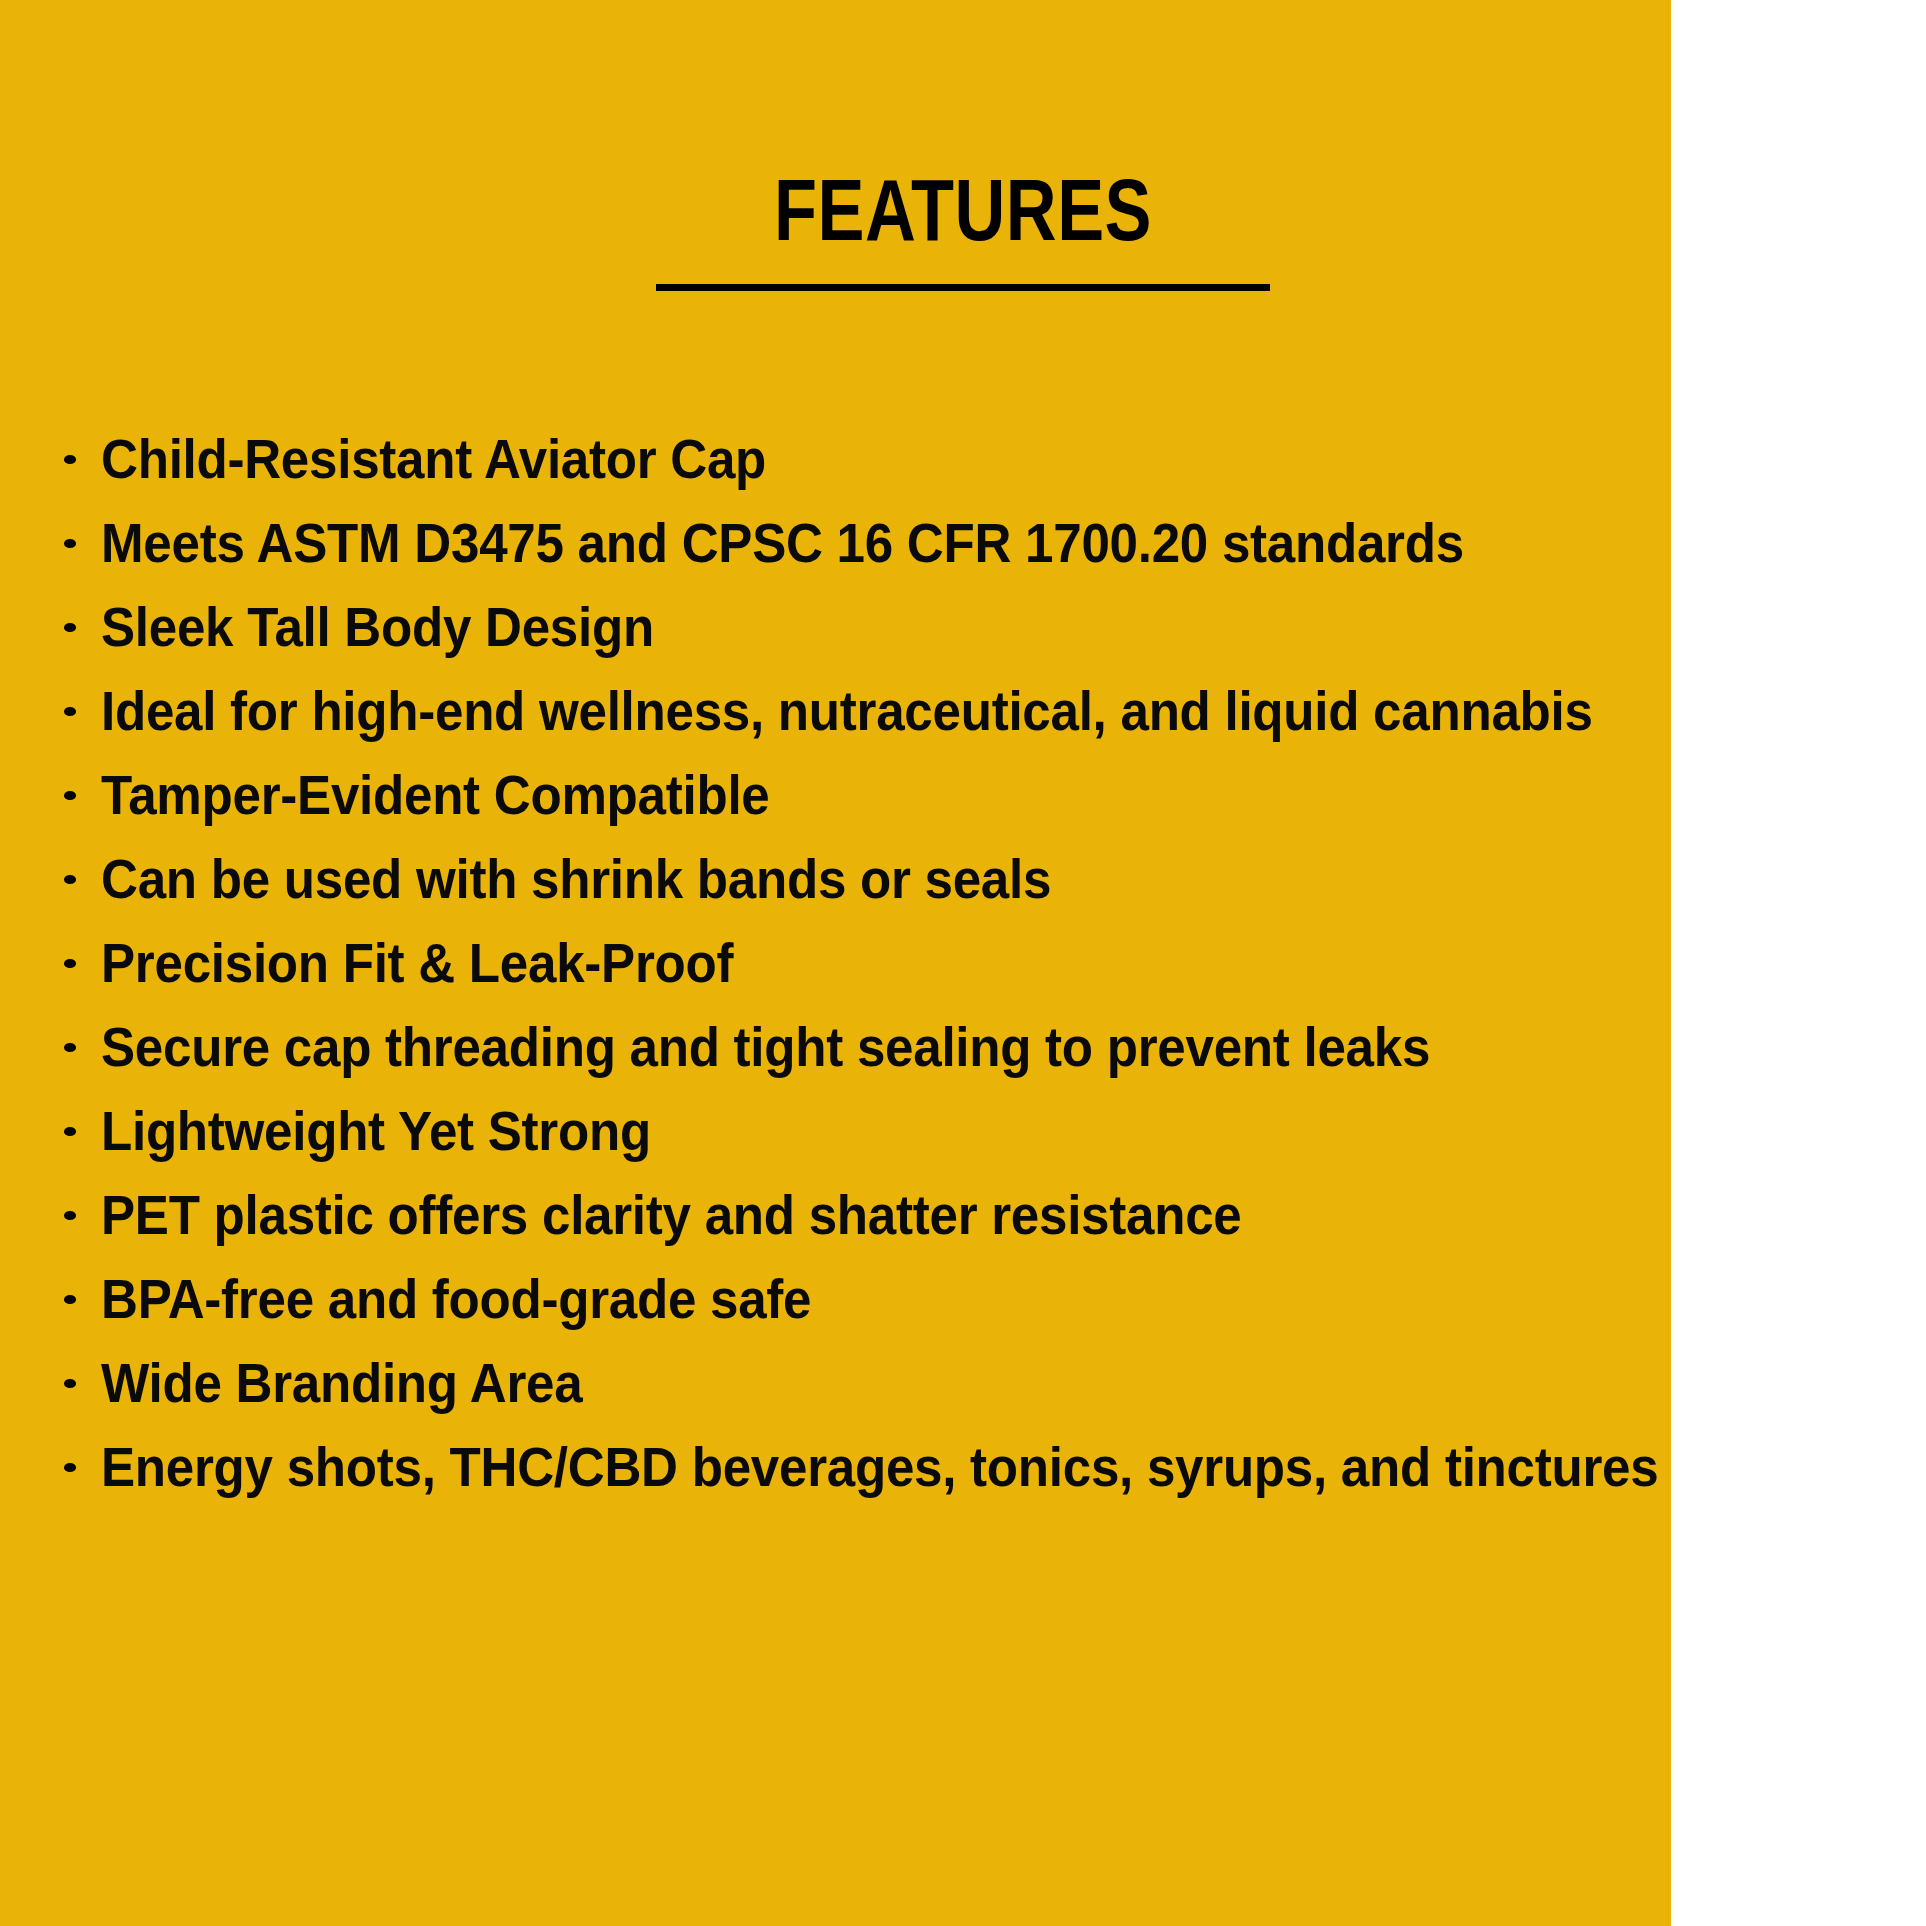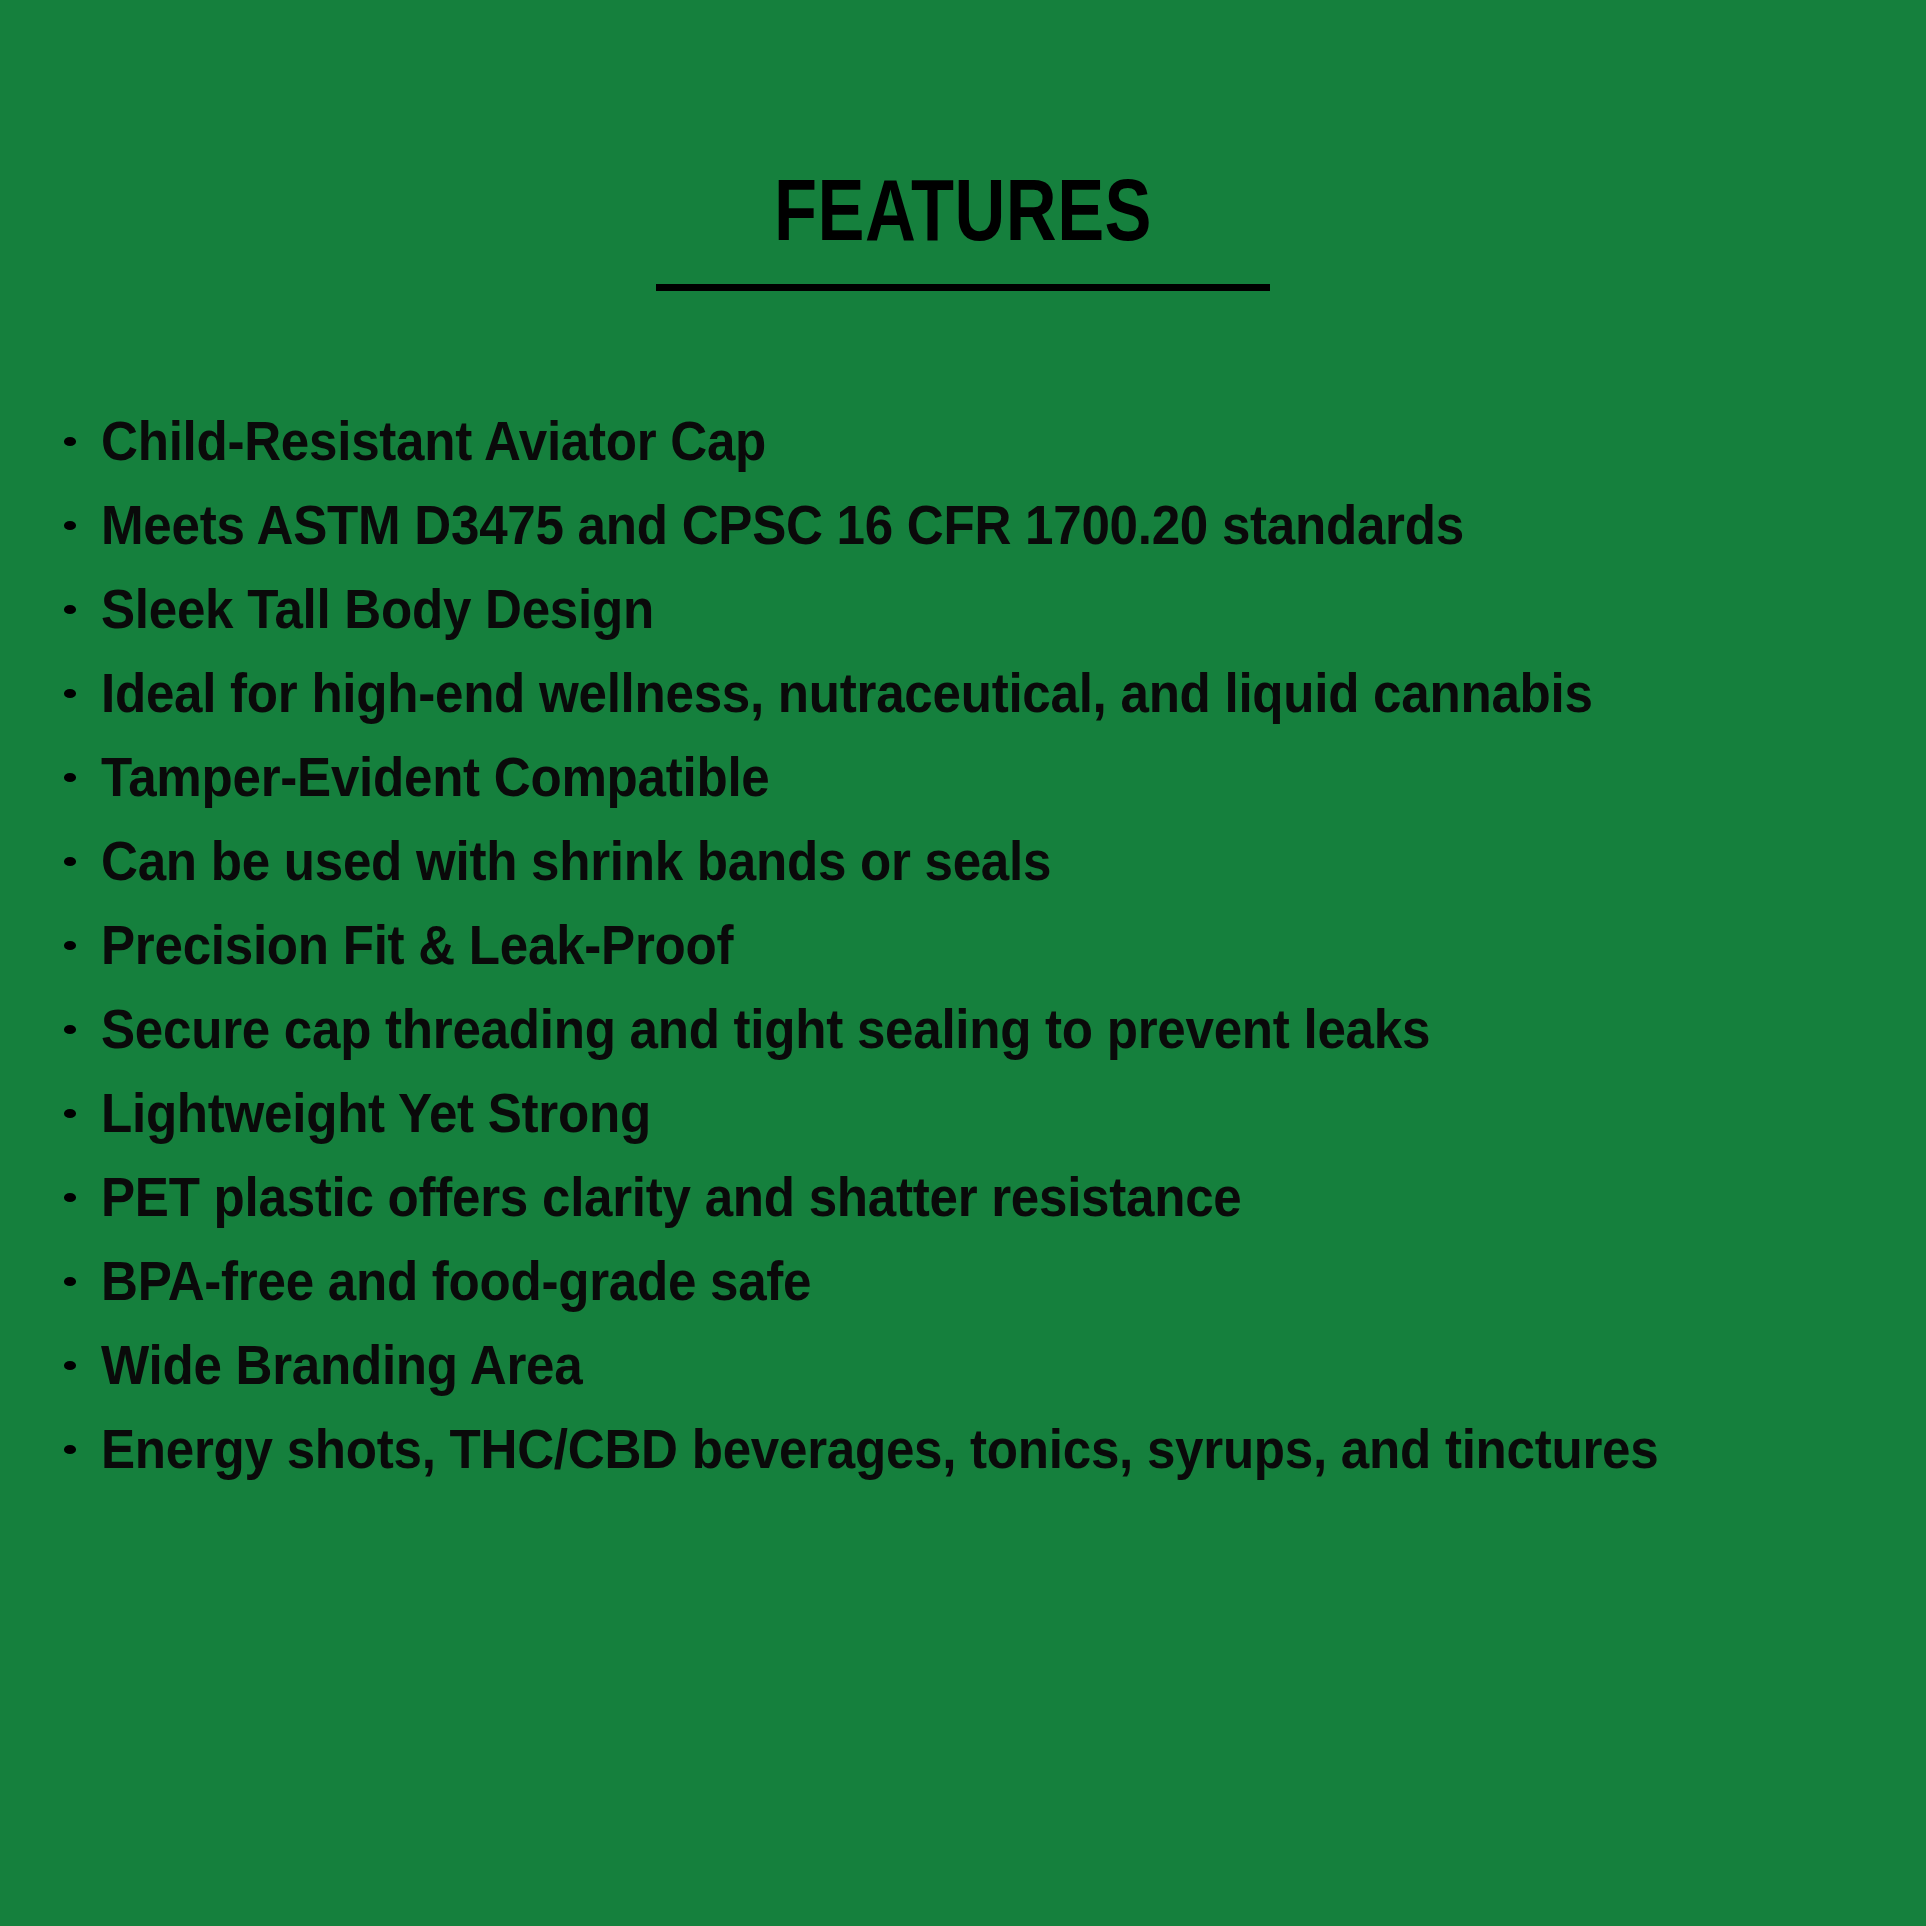--- a/index.html
+++ b/index.html
@@ -10,23 +10,23 @@
   body {
     width: 1926px;
     height: 1926px;
     font-family: "Liberation Sans", sans-serif;
     color: #0a0a0a;
     overflow: hidden;
   }
 
   #page {
     position: relative;
-    width: 1926px;
+    width: 1671px;
     height: 1926px;
-    background: #15803d;
+    background: #eab308;
   }
 
   
   .header {
     position: absolute;
     top: 166px;
     left: 0;
     width: 1926px;
     text-align: center;
   }
@@ -44,21 +44,21 @@
   .header-rule {
     margin: 30px auto 0 auto;
     width: 614px;
     height: 7.4px;
     background: #000000;
   }
 
   
   .features {
     position: absolute;
-    top: 399px;
+    top: 417px;
     left: 50px;
     width: 1838px;
   }
   .feature-row {
     display: flex;
     align-items: flex-start;
     min-height: 84px;
   }
   .bullet-cell {
     flex: 0 0 51px;

